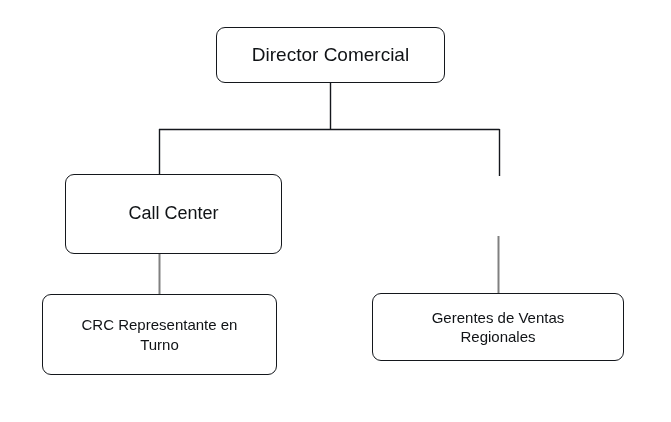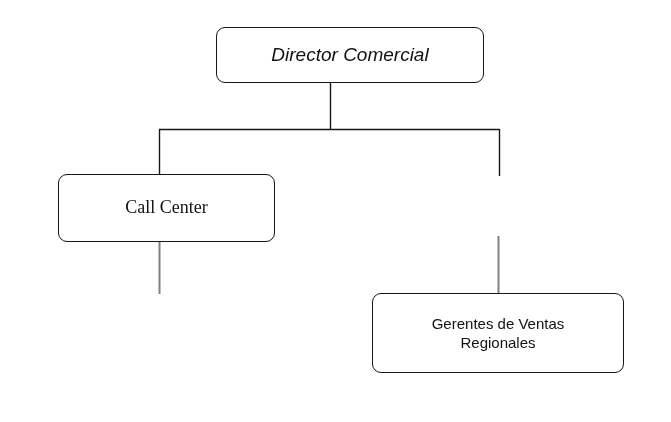--- a/index.html
+++ b/index.html
@@ -45,33 +45,31 @@
   .node-label {
     display: block;
     line-height: 1.28;
     padding: 0 10px;
     white-space: pre-line;
   }
   
   .lvl1 {
     left: 216px;
     top: 27px;
-    width: 268px;
+    width: 229px;
     height: 56px;
-    font-style: italic;
   }
   .lvl1 .node-label { font-size: 19px; }
 
   
   .lvl2-left {
-    left: 58px;
+    left: 65px;
     top: 174px;
     width: 217px;
-    height: 68px;
-    font-family: Liberation Serif, serif;
+    height: 80px;
   }
   .lvl2-right {
     left: 389px;
     top: 176px;
     width: 221px;
     height: 60px;
   }
   .lvl2-left .node-label,
   .lvl2-right .node-label { font-size: 18px; }
 
@@ -79,21 +77,21 @@
   .lvl3-left {
     left: 42px;
     top: 294px;
     width: 235px;
     height: 81px;
   }
   .lvl3-right {
     left: 372px;
     top: 293px;
     width: 252px;
-    height: 80px;
+    height: 68px;
   }
   .lvl3-left .node-label,
   .lvl3-right .node-label { font-size: 15px; }
 </style>
 </head>
 <body>
 
 <div id="canvas">
 
   <svg id="connectors" viewBox="0 0 671 422" width="671" height="422" xmlns="http://www.w3.org/2000/svg">
@@ -113,19 +111,23 @@
 
   <div class="node lvl1">
     <span class="node-label">Director Comercial</span>
   </div>
 
   <div class="node lvl2-left">
     <span class="node-label">Call Center</span>
   </div>
 
 
+  <div class="node lvl3-left">
+    <span class="node-label">CRC Representante en
+Turno</span>
+  </div>
 
   <div class="node lvl3-right">
     <span class="node-label">Gerentes de Ventas
 Regionales</span>
   </div>
 
 </div>
 
 </body></html>

